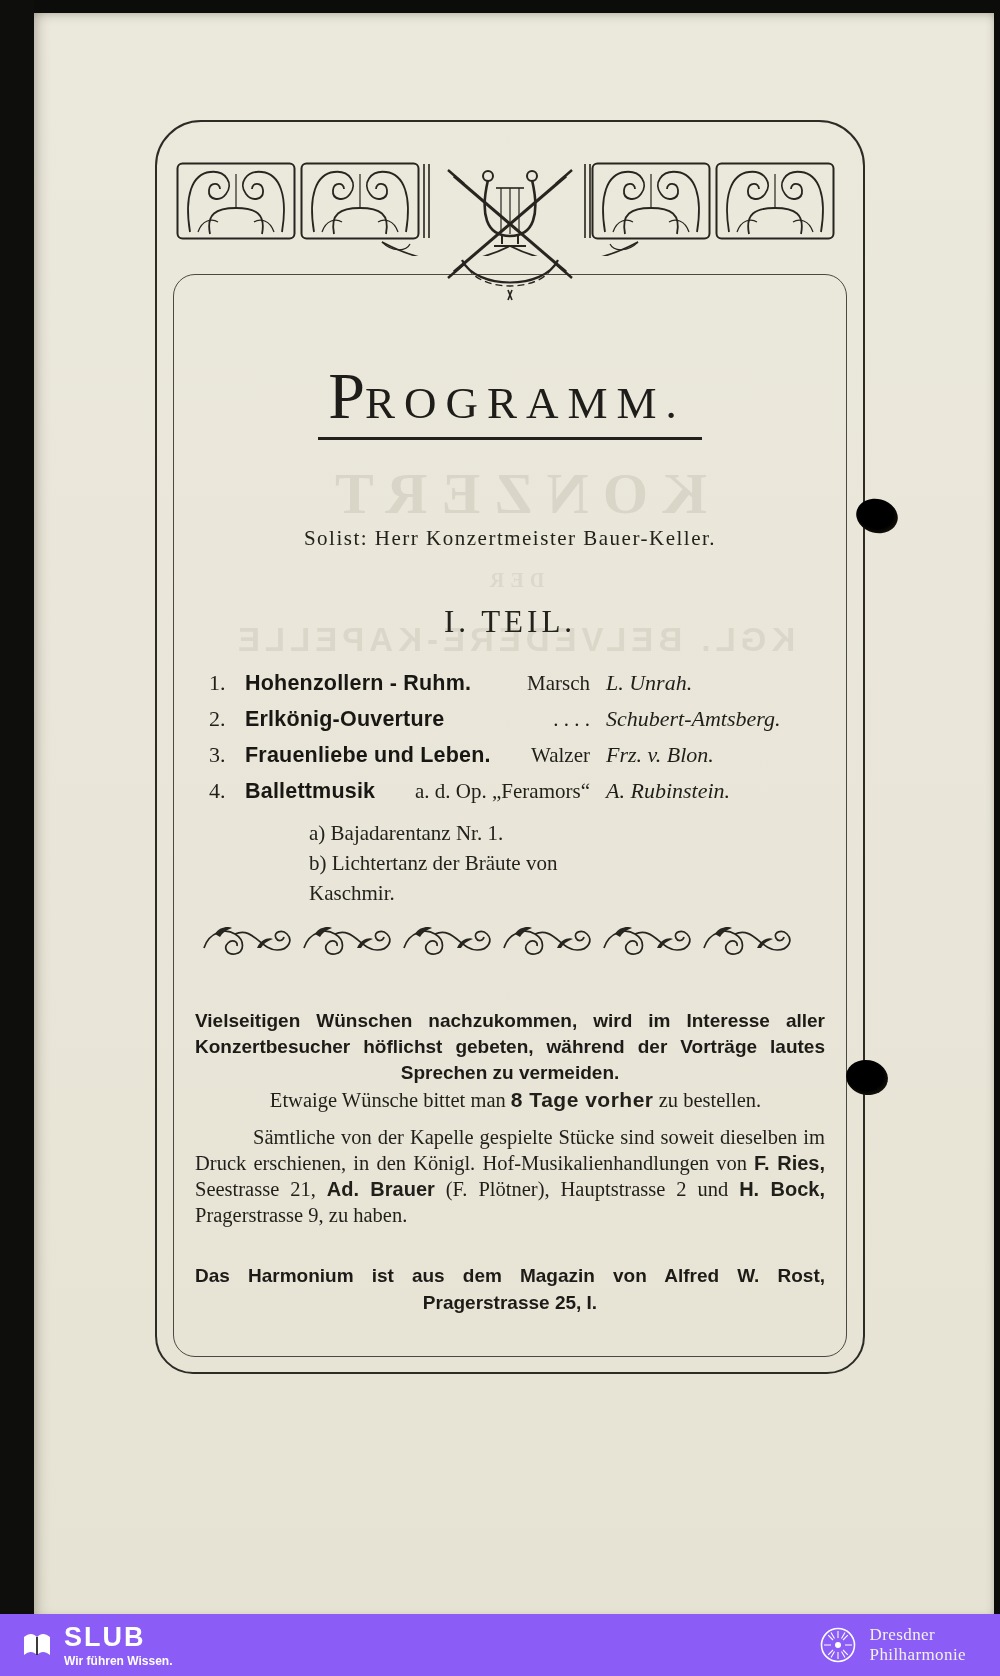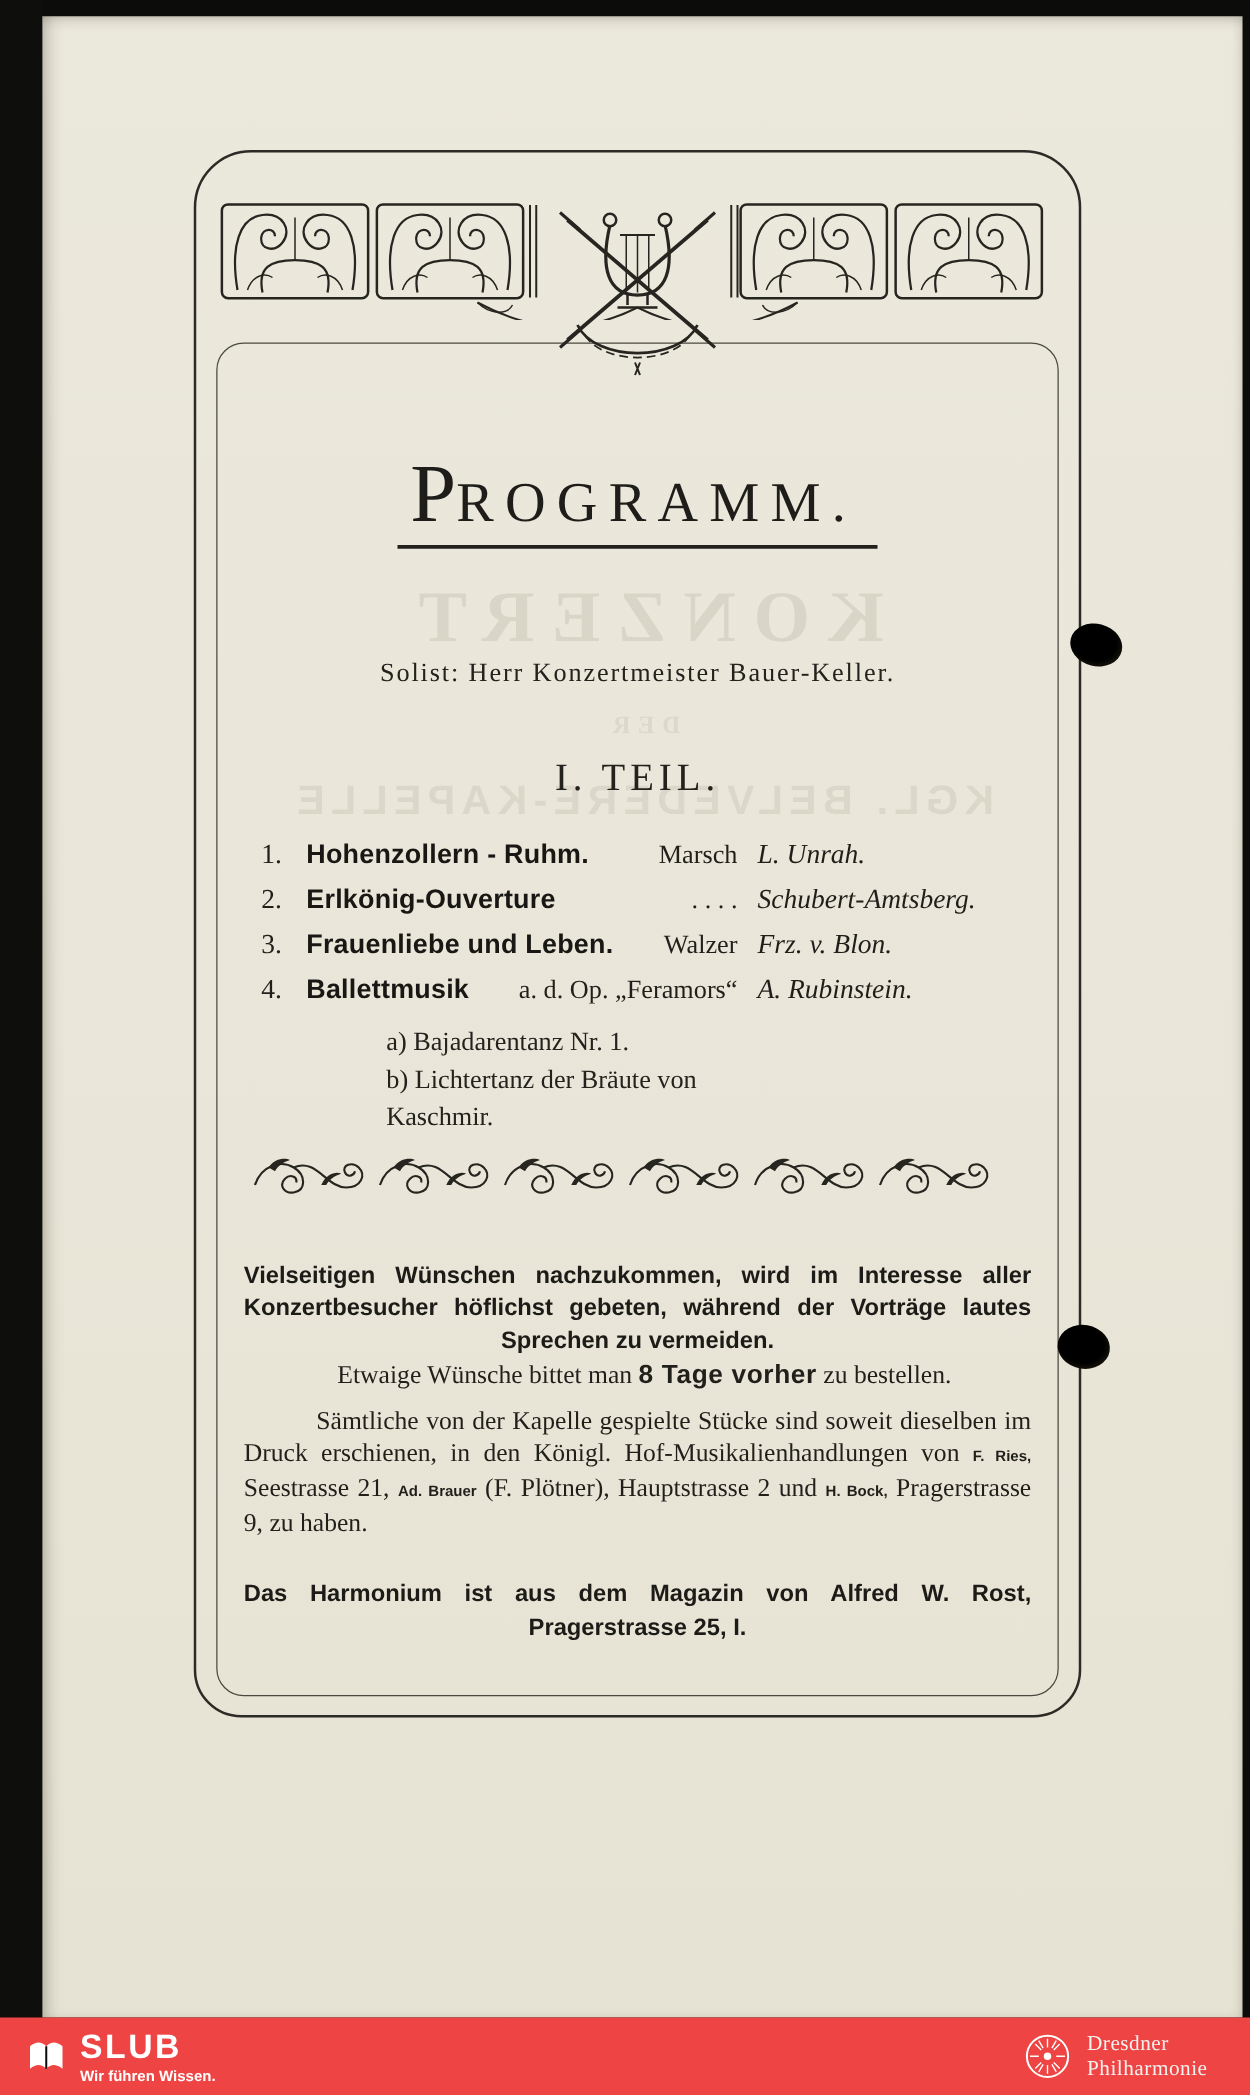--- a/index.html
+++ b/index.html
@@ -63,28 +63,28 @@
   .divider{position:absolute;left:42px;right:42px;top:800px;height:40px;}
 
   
   .note-1{position:absolute;left:38px;right:38px;top:886px;
           font-family:"Liberation Sans",sans-serif;font-weight:700;font-size:19px;line-height:26px;
           text-align:justify;text-align-last:center;color:#1c1b17;}
   .note-2{position:absolute;left:0;right:0;top:966px;text-align:center;font-size:20.5px;color:#201f1a;margin-left:11px;}
   .note-2 b{font-family:"Liberation Sans",sans-serif;font-size:21px;letter-spacing:.5px;}
   .note-3{position:absolute;left:38px;right:38px;top:1002px;font-size:20.5px;line-height:26px;
           text-align:justify;text-indent:58px;color:#201f1a;}
-  .note-3 b{font-family:"Liberation Sans",sans-serif;font-size:12px;}
+  .note-3 b{font-family:"Liberation Sans",sans-serif;font-size:20px;}
   .note-4{position:absolute;left:38px;right:38px;top:1140px;
           font-family:"Liberation Sans",sans-serif;font-weight:700;font-size:19px;line-height:27px;color:#1c1b17;}
   .note-4 .l1{text-align:justify;text-align-last:justify;}
   .note-4 .l2{text-align:center;}
 
   
-  .footer{position:absolute;left:0;bottom:0;width:1000px;height:62px;background:#ef4444;
+  .footer{position:absolute;left:0;bottom:0;width:1000px;height:62px;background:#8b5cf6;
           display:flex;align-items:center;justify-content:space-between;padding:0 20px;box-sizing:border-box;}
   .f-left{display:flex;align-items:center;gap:10px;}
   .f-left-text{display:flex;flex-direction:column;line-height:1;}
   .slub-name{color:#fff;font-family:"Liberation Sans",sans-serif;font-weight:700;font-size:27px;letter-spacing:2px;}
   .slub-tag{color:#fff;font-family:"Liberation Sans",sans-serif;font-weight:700;font-size:12px;margin-top:4px;}
   .f-right{display:flex;align-items:center;gap:12px;margin-right:14px;}
   .phil-text{color:#f2f2f0;font-family:"Liberation Serif",serif;font-size:17px;line-height:20px;letter-spacing:.4px;}
 </style>
 </head>
 <body>

